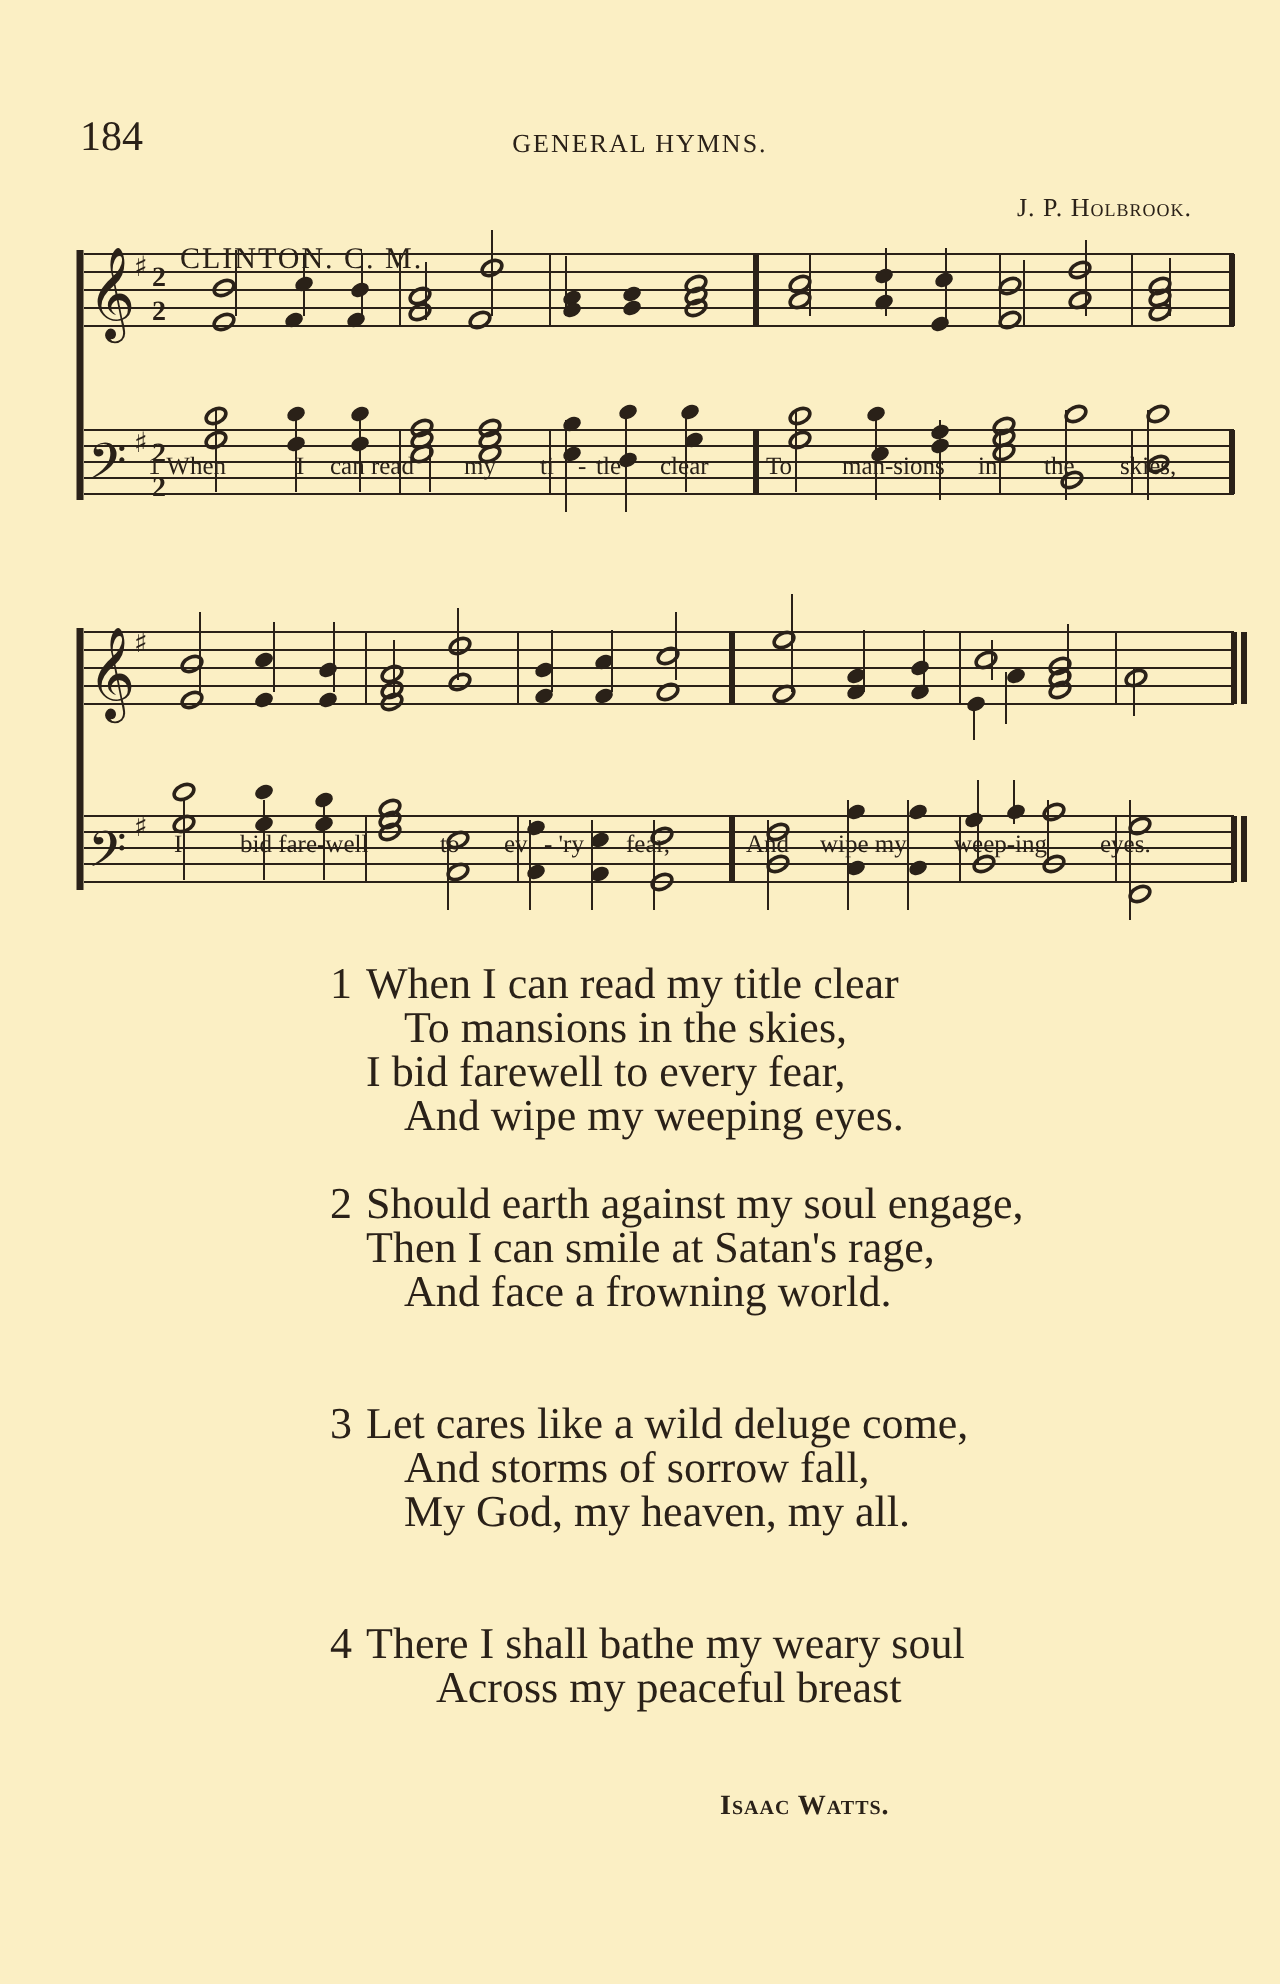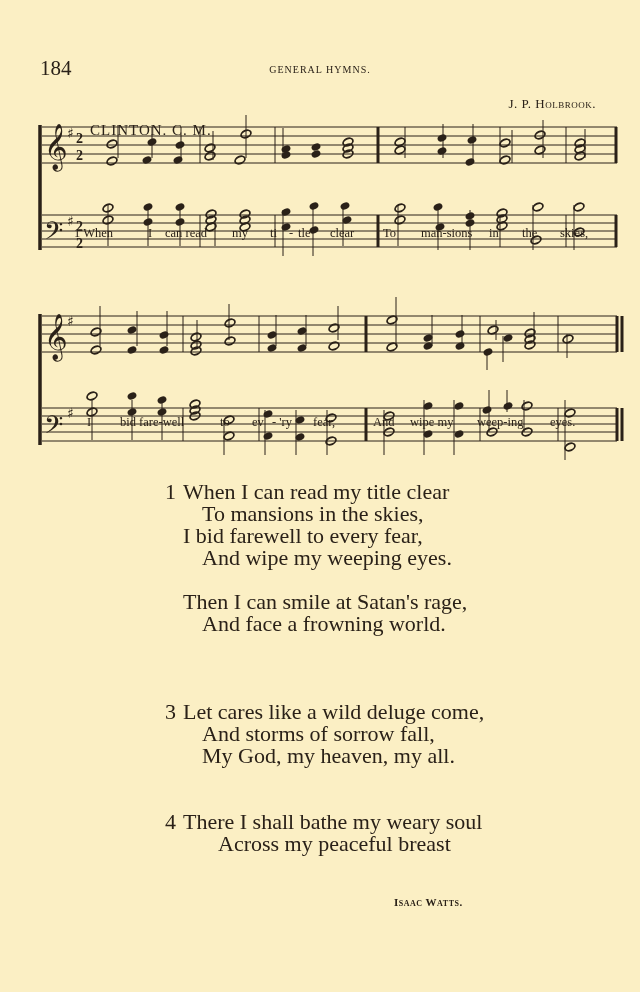--- a/index.html
+++ b/index.html
@@ -5,29 +5,29 @@
   html, body { margin:0; padding:0; }
   body {
     width:640px; height:992px; overflow:hidden;
     background:#FBEFC4;
     font-family:"DejaVu Serif", "Liberation Serif", serif;
     color:#2a2118;
     position:relative;
   }
   .abs { position:absolute; }
   .page-number { left:40px; top:56px; font-size:21px; font-weight:normal; font-family:"Liberation Serif", serif; }
-  .running-head { left:0; width:640px; top:64px; text-align:center; font-size:10px; letter-spacing:1px; font-family:"Liberation Serif", serif; }
+  .running-head { left:0; width:640px; top:64px; text-align:center; font-size:13px; letter-spacing:1px; font-family:"Liberation Serif", serif; }
   .tune-name { left:90px; top:98px; font-size:15px; letter-spacing:1px; font-family:"Liberation Serif", serif;margin-top:24px; }
   .composer { right:44px; top:96px; font-size:13px; font-family:"Liberation Serif", serif; font-variant:small-caps; letter-spacing:0.5px; }
   .music { left:0; top:0; }
   .lyric-line { font-size:12.5px; font-family:"Liberation Serif", serif; white-space:nowrap;margin-top:46px; }
   .verse { left:165px; font-family:"Liberation Serif", serif; font-size:22px; line-height:22px; }
   .verse .line { white-space:nowrap; }
   .verse .num { display:inline-block; width:18px; }
-  .author { left:394px; top:896px; font-size:11px; font-weight:bold; font-variant:small-caps; letter-spacing:0.5px; font-family:"Liberation Serif", serif; }
+  .author { left:360px; top:896px; font-size:14px; font-weight:bold; font-variant:small-caps; letter-spacing:0.5px; font-family:"Liberation Serif", serif; }
 </style>
 </head>
 <body>
 
 <div class="abs page-number">184</div>
 <div class="abs running-head">GENERAL HYMNS.</div>
 <div class="abs tune-name">CLINTON.  C. M.</div>
 <div class="abs composer">J. P. Holbrook.</div>
 
 <svg class="abs music" width="640" height="470" viewBox="0 0 640 470">
@@ -345,20 +345,21 @@
 </div>
 
 <div class="abs verse" style="top:481px">
   <div class="line"><span class="num">1</span><span>When I can read my title clear</span></div>
   <div class="line" style="padding-left:37px">To mansions in the skies,</div>
   <div class="line" style="padding-left:18px">I bid farewell to every fear,</div>
   <div class="line" style="padding-left:37px">And wipe my weeping eyes.</div>
 </div>
 
 <div class="abs verse" style="top:591px">
+  <div class="line"><span class="num">2</span><span>Should earth against my soul engage,</span></div>
   <div class="line" style="padding-left:18px">Then I can smile at Satan's rage,</div>
   <div class="line" style="padding-left:37px">And face a frowning world.</div>
 </div>
 
 <div class="abs verse" style="top:701px">
   <div class="line"><span class="num">3</span><span>Let cares like a wild deluge come,</span></div>
   <div class="line" style="padding-left:37px">And storms of sorrow fall,</div>
   <div class="line" style="padding-left:37px">My God, my heaven, my all.</div>
 </div>
 

